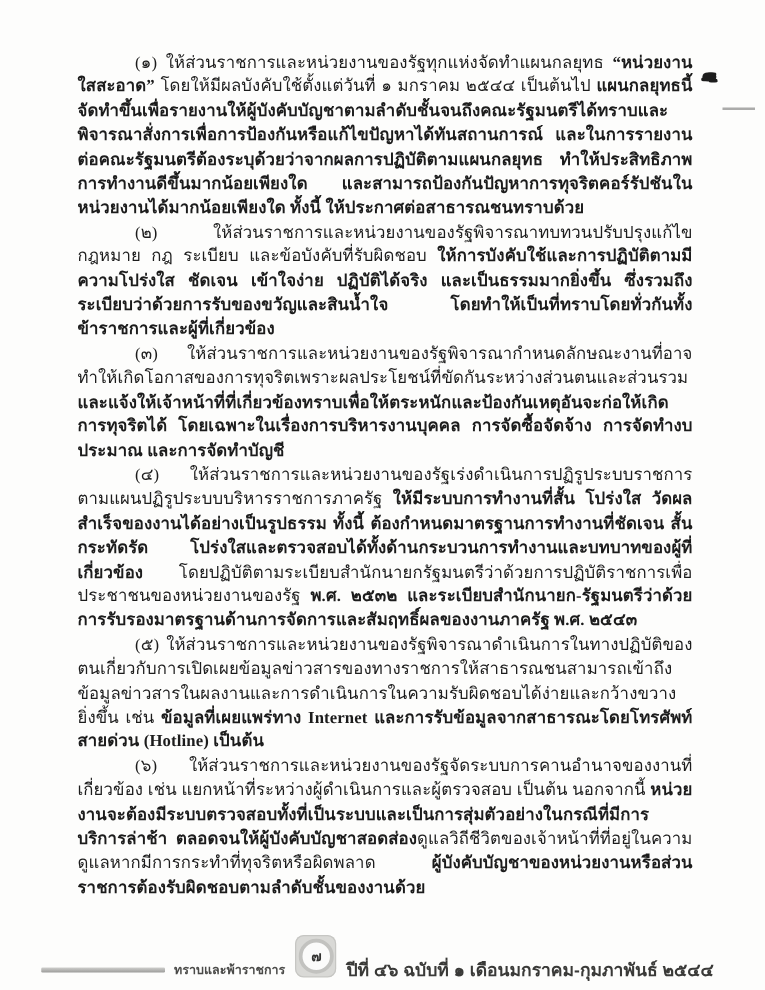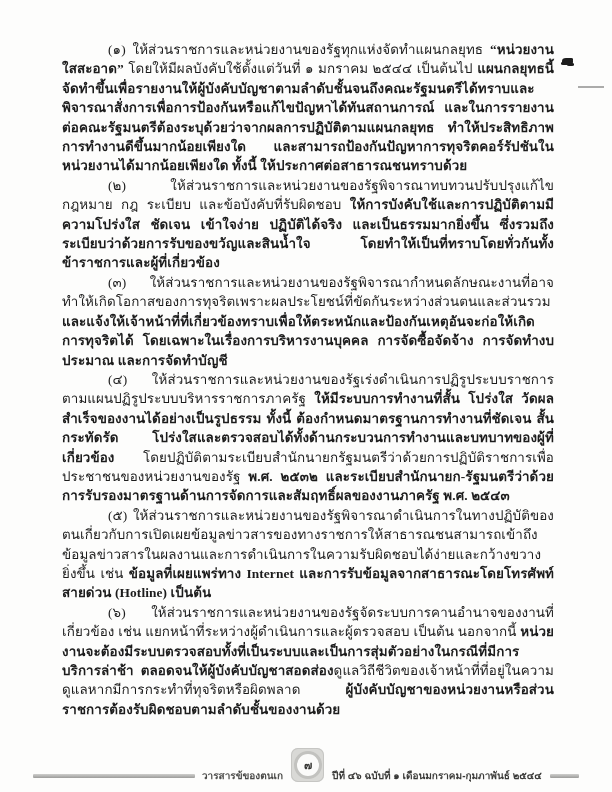--- a/index.html
+++ b/index.html
@@ -59,21 +59,21 @@
   .rule-left{width:162px;}
   .rule-right{flex:1;}
   .journal-name{
     font-size:10px;
     color:#4a4a48;
     margin:9px 8px 0 7px;
     white-space:nowrap;
     font-weight:bold;
   }
   .issue-line{
-    font-size:10px;
+    font-size:14px;
     font-weight:bold;
     color:#3a3a38;
     margin:9px 8px 0 8px;
     white-space:nowrap;
   }
   .page-badge{
     position:relative;
     width:33px;height:34px;
     background:#d9d9d6;
     border-radius:7px;
@@ -114,21 +114,21 @@
     <p class="para"><span>(๕)  ให้ส่วนราชการและหน่วยงานของรัฐพิจารณาดำเนินการในทางปฏิบัติของตนเกี่ยวกับการเปิดเผยข้อมูลข่าวสารของทางราชการให้สาธารณชนสามารถเข้าถึงข้อมูลข่าวสารในผลงานและการดำเนินการในความรับผิดชอบได้ง่ายและกว้างขวางยิ่งขึ้น เช่น </span><span class="b">ข้อมูลที่เผยแพร่ทาง Internet และการรับข้อมูลจากสาธารณะโดยโทรศัพท์สายด่วน (Hotline) เป็นต้น</span></p>
 
     <p class="para"><span>(๖)  ให้ส่วนราชการและหน่วยงานของรัฐจัดระบบการคานอำนาจของงานที่เกี่ยวข้อง เช่น แยกหน้าที่ระหว่างผู้ดำเนินการและผู้ตรวจสอบ เป็นต้น  นอกจากนี้ </span><span class="b">หน่วยงานจะต้องมีระบบตรวจสอบทั้งที่เป็นระบบและเป็นการสุ่มตัวอย่างในกรณีที่มีการบริการล่าช้า ตลอดจนให้ผู้บังคับบัญชาสอดส่อง</span><span>ดูแลวิถีชีวิตของเจ้าหน้าที่ที่อยู่ในความดูแลหากมีการกระทำที่ทุจริตหรือผิดพลาด </span><span class="b">ผู้บังคับบัญชาของหน่วยงานหรือส่วนราชการต้องรับผิดชอบตามลำดับชั้นของงานด้วย</span></p>
   </div>
 
   <div class="ink-blot"></div>
   <div class="scan-dash"></div>
 
   <div class="footer">
     <div class="rule rule-left"></div>
-    <span class="journal-name">วารสารข้ของตนเก</span>
+    <span class="journal-name">ทราบและพ้าราชการ</span>
     <div class="page-badge">
       <div class="circle">
         <span class="num">๗</span>
       </div>
     </div>
     <span class="issue-line">ปีที่ ๔๖ ฉบับที่ ๑ เดือนมกราคม-กุมภาพันธ์ ๒๕๔๔</span>
     <div class="rule rule-right"></div>
   </div>
 
 </div>

